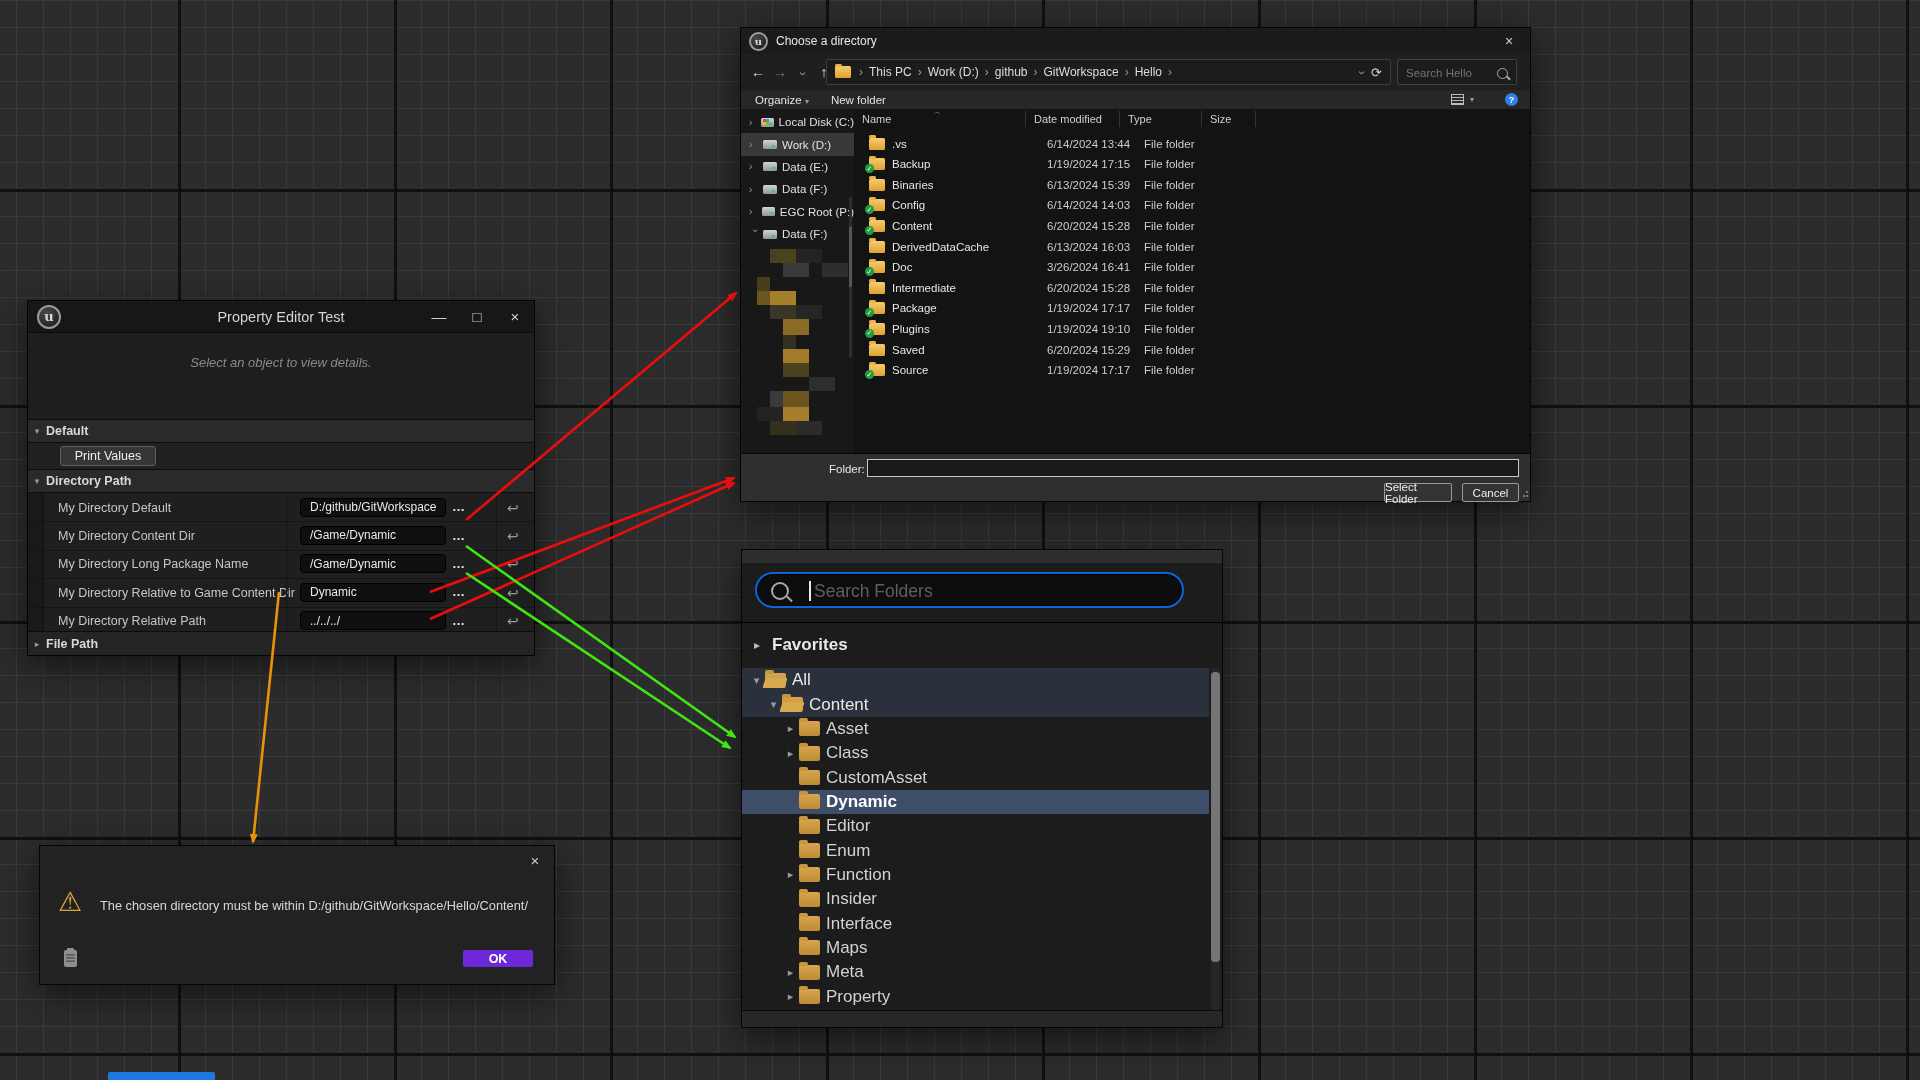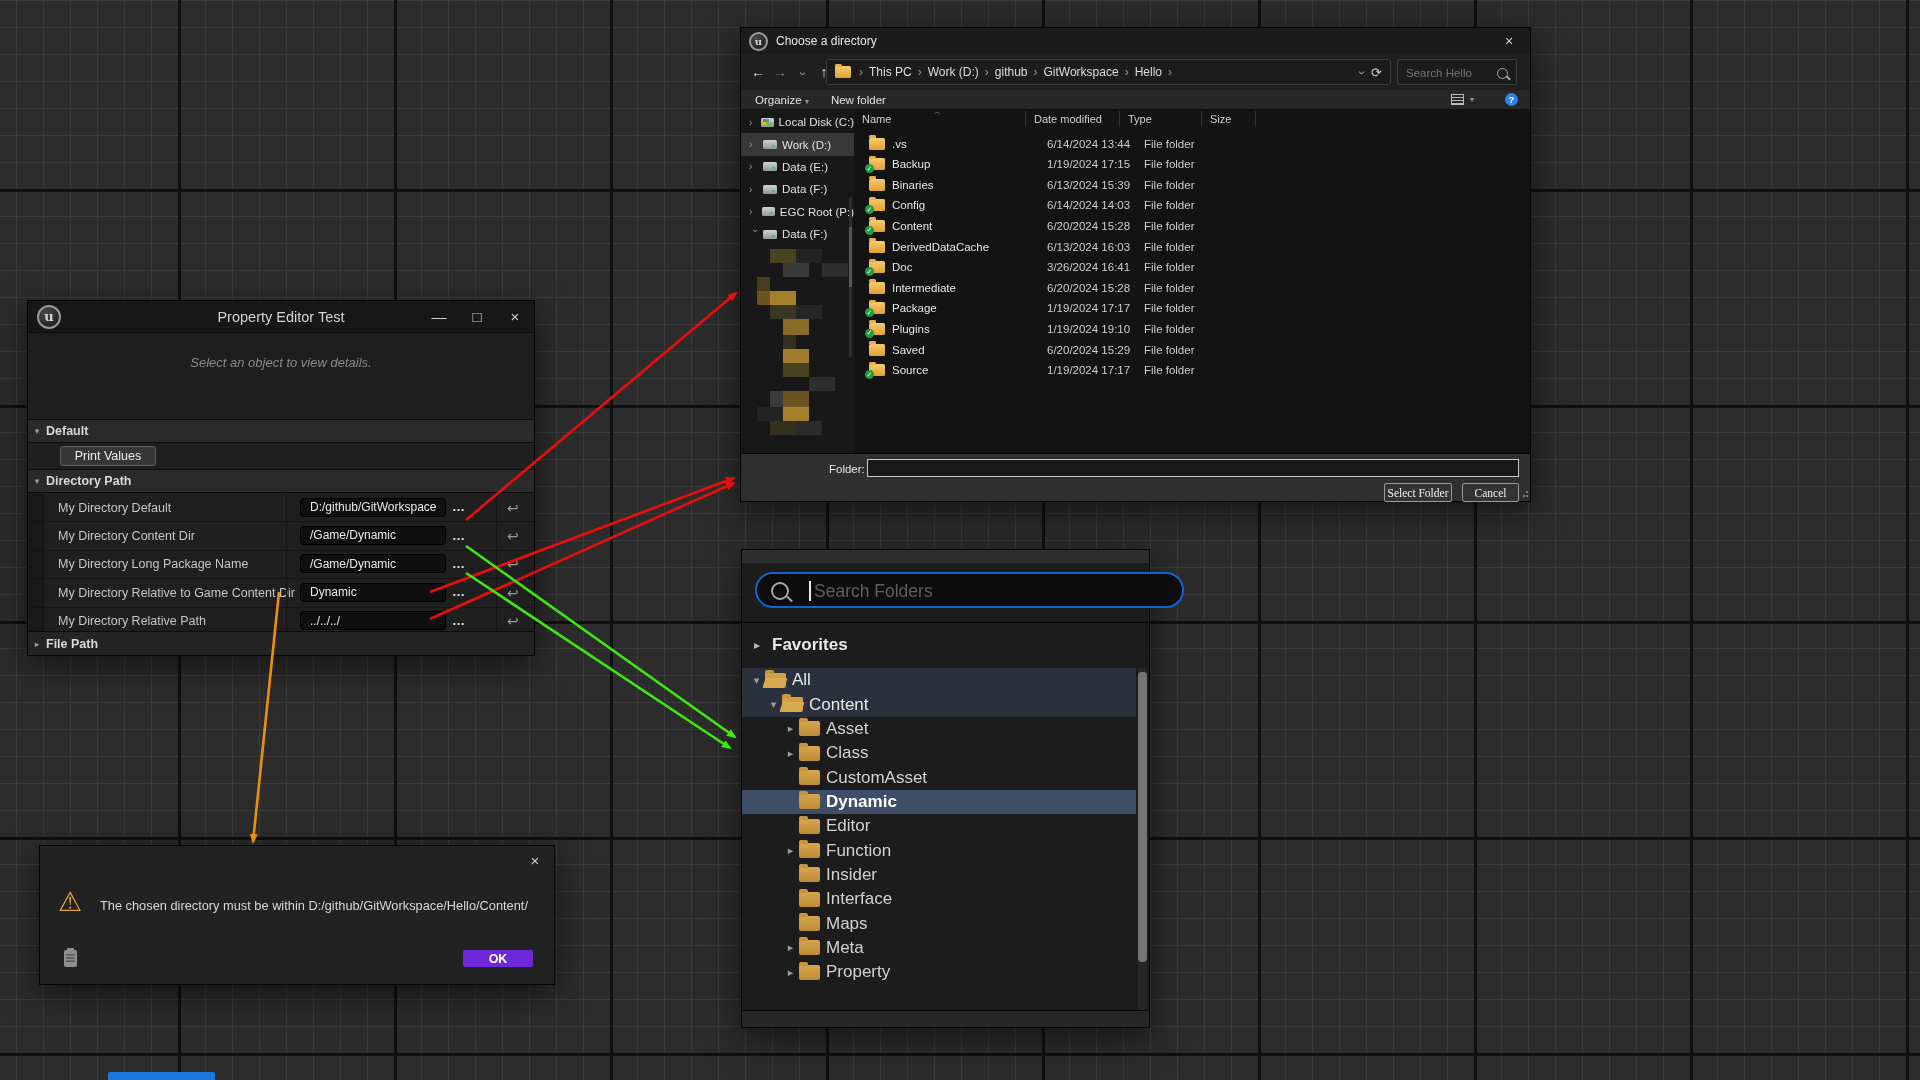--- a/index.html
+++ b/index.html
@@ -63,21 +63,21 @@
   .ficon::before{content:"";position:absolute;left:0;top:-2.5px;width:7px;height:3px;background:#e9b14a;border-radius:1.5px 1.5px 0 0;}
   .badge{display:none;position:absolute;left:-4px;bottom:-3px;width:9px;height:9px;border-radius:50%;background:#1f9e3d;color:#fff;align-items:center;justify-content:center;font-size:7px;}
   .badge.show{display:flex;}
   .badge::after{content:"✓";}
   .fcol-name{width:155px;white-space:nowrap;overflow:hidden;}
   .fcol-date{width:97px;color:#cdcdcd;}
   .fcol-type{width:86px;color:#cdcdcd;}
   .fd-foot{position:absolute;left:0;bottom:0;right:0;height:47px;background:#2f2f2f;border-top:1px solid #050505;font-size:11.5px;}
   .folder-lab{position:absolute;left:88px;top:9px;color:#e8e8e8;}
   .folder-input{position:absolute;left:126px;top:5px;width:652px;height:18px;background:#191919;border:1px solid #c8c8c8;color:#eee;font-size:11.5px;box-sizing:border-box;outline:none;font-family:inherit;}
-  .fd-btn{position:absolute;height:19px;background:#333;border:1px solid #9a9a9a;border-radius:2px;color:#f0f0f0;font-size:11.5px;display:flex;align-items:center;justify-content:center;box-sizing:border-box;font-family:Liberation Serif, serif;}
+  .fd-btn{position:absolute;height:19px;background:#333;border:1px solid #9a9a9a;border-radius:2px;color:#f0f0f0;font-size:11.5px;display:flex;align-items:center;justify-content:center;box-sizing:border-box;}
   .grip{position:absolute;right:2px;bottom:2px;width:8px;height:8px;background:
     radial-gradient(circle at 7px 1px,#777 1px,transparent 1.2px),
     radial-gradient(circle at 7px 5px,#777 1px,transparent 1.2px),
     radial-gradient(circle at 4px 5px,#777 1px,transparent 1.2px);}
   .listico{display:inline-block;width:13px;height:11px;border:1px solid #bbb;box-sizing:border-box;background:linear-gradient(#bbb 1px,transparent 1px);background-size:100% 3px;background-position:0 2px;}
   .helpico{display:inline-flex;width:13px;height:13px;border-radius:50%;background:#2f80e8;color:#fff;font-size:9px;align-items:center;justify-content:center;font-weight:bold;}
   .helpico::after{content:"?";}
   
   .pe{left:27px;top:300px;width:508px;height:356px;background:#1e1e1e;}
   .pe-title{position:absolute;left:0;top:0;right:0;height:31px;background:#171717;display:flex;align-items:center;border-bottom:1px solid #0b0b0b;}
@@ -114,21 +114,21 @@
   .msg-title{position:absolute;left:0;top:0;right:0;height:29px;display:flex;align-items:center;border-bottom:1px solid #2e2e2e;}
   .msg-title .ue-logo{width:19px;height:19px;margin-left:9px;font-size:12px;}
   .msg-title-text{position:absolute;left:0;right:0;text-align:center;font-size:13.5px;color:#dedede;}
   .warn{position:absolute;left:18px;top:40px;color:#e2a33d;font-size:27px;}
   .msg-text{position:absolute;left:60px;top:52px;right:8px;font-size:12.8px;color:#d8d8d8;}
   .clip{position:absolute;left:24px;top:104px;width:13px;height:17px;background:#8f8f8f;border-radius:2px;}
   .clip::before{content:"";position:absolute;left:3px;top:-2px;width:7px;height:3px;background:#8f8f8f;border-radius:1px;}
   .clip::after{content:"";position:absolute;left:2px;top:4px;width:9px;height:9px;background:linear-gradient(#5c5c5c 1.5px,transparent 1.5px);background-size:100% 3.2px;}
   .okbtn{position:absolute;left:423px;top:104px;width:70px;height:17px;background:#6d28d9;color:#fff;font-size:12.5px;font-weight:bold;display:flex;align-items:center;justify-content:center;border-radius:2px;}
   
-  .pick{left:741px;top:549px;width:409px;height:479px;background:#1c1c1c;z-index:20;}
+  .pick{left:741px;top:549px;width:482px;height:479px;background:#1c1c1c;z-index:20;}
   .pick-top{position:absolute;left:0;top:0;right:0;height:13px;background:#2e2e2e;}
   .pick-pill{left:13px;top:22px;width:429px;height:36px;border-radius:18px;border:2px solid #0a67d3;background:#0d0d0d;box-shadow:inset 0 0 0 1px #000;}
   .pick-pill .mag{position:absolute;left:14px;top:8px;width:14px;height:14px;border-width:2.2px;}
   .pick-pill .mag::after{width:7px;height:2.2px;right:-6px;bottom:-2px;}
   .caretbar{position:absolute;left:52px;top:7px;width:1.5px;height:20px;background:#e8e8e8;}
   .pick-ph{position:absolute;left:57px;top:7px;font-size:17.5px;color:#5f5f5f;}
   .pick-div{position:absolute;left:0;top:72px;right:0;height:1px;background:#000;}
   .favrow{position:absolute;left:0;top:80px;right:0;height:30px;display:flex;align-items:center;}
   .favrow .tri{width:30px;text-align:center;color:#b9b9b9;font-size:12px;}
   .favlab{font-weight:bold;font-size:17px;color:#e9e9e9;}
@@ -528,20 +528,25 @@
           <span class="tfolder"></span>
           <span class="tlabel">Dynamic</span>
         </div>
 
         <div class="tree-row" style="padding-left: 40px;">
           <span class="tcaret"></span>
           <span class="tfolder"></span>
           <span class="tlabel">Editor</span>
         </div>
 
+        <div class="tree-row" style="padding-left: 40px;">
+          <span class="tcaret"></span>
+          <span class="tfolder"></span>
+          <span class="tlabel">Enum</span>
+        </div>
 
         <div class="tree-row" style="padding-left: 40px;">
           <span class="tcaret">▸</span>
           <span class="tfolder"></span>
           <span class="tlabel">Function</span>
         </div>
 
         <div class="tree-row" style="padding-left: 40px;">
           <span class="tcaret"></span>
           <span class="tfolder"></span>

